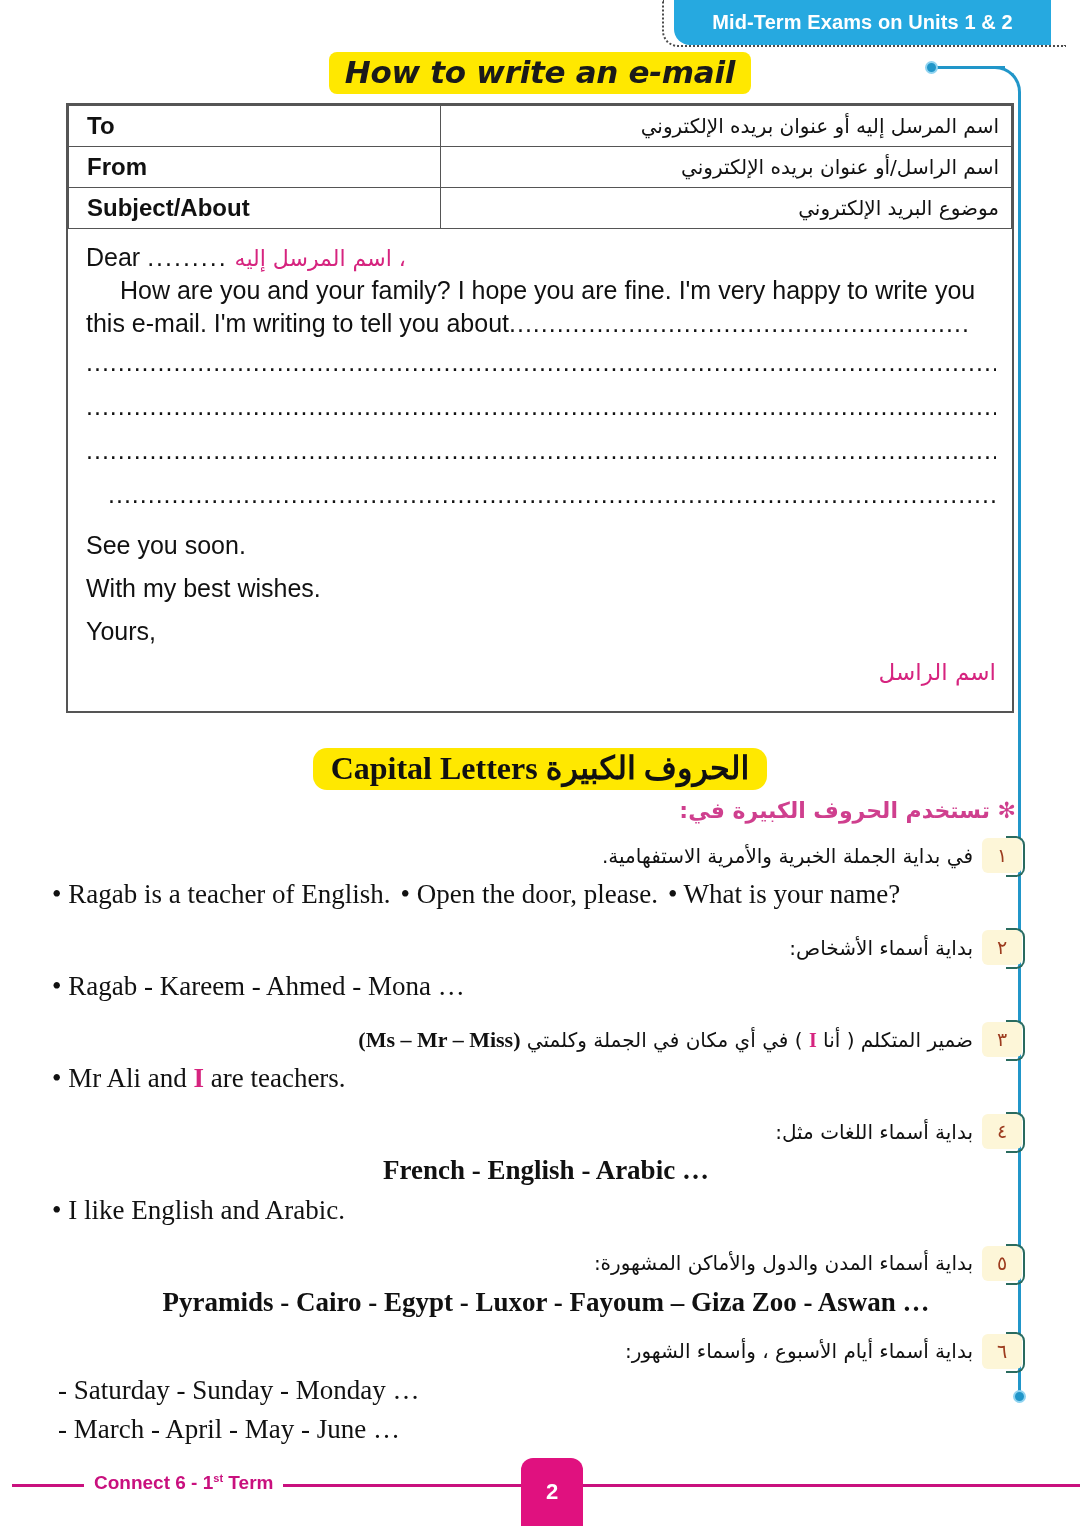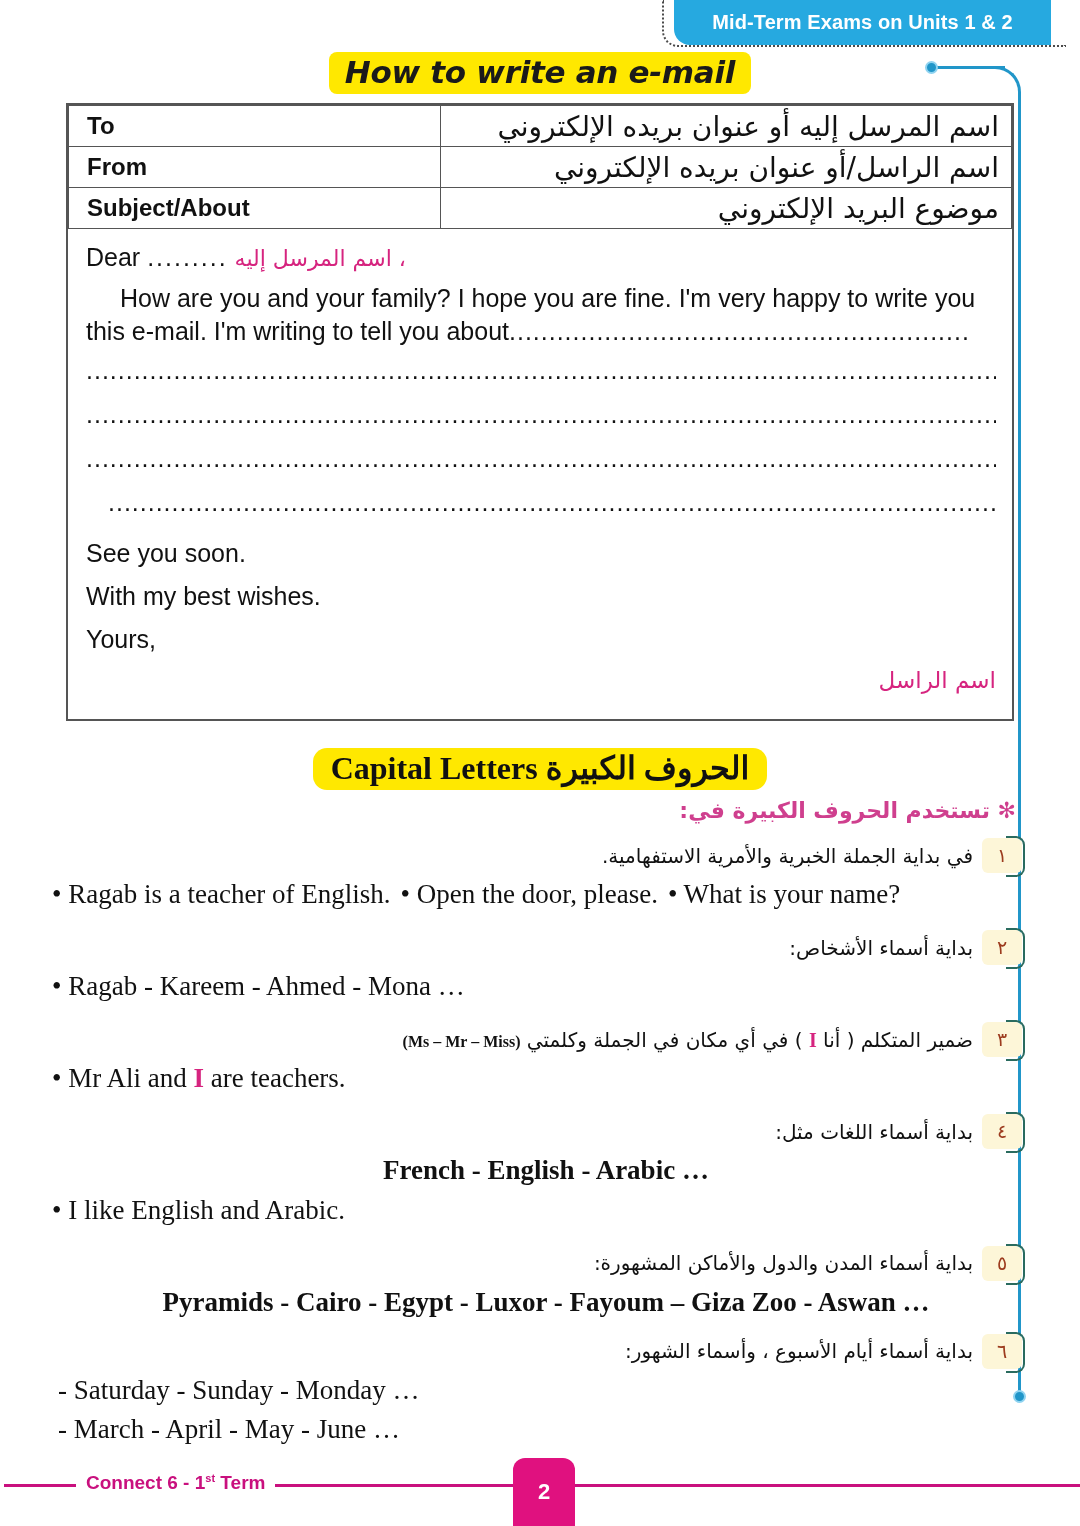--- a/index.html
+++ b/index.html
@@ -130,31 +130,31 @@
     font-size: 24px;
     font-weight: bold;
     color: #111;
     font-family: "Liberation Sans", sans-serif;
     margin-top: 12px;
   }
   .etable td.ar {
     padding-right: 12px;
     text-align: right;
     direction: rtl;
-    font-size: 28px;
+    font-size: 20px;
     color: #111;
     font-family: "DejaVu Sans", sans-serif;
   }
 
   .ebody { padding: 14px 16px 18px 18px; }
 
   .line-dear {
     font-size: 25px;
     color: #111;
-    margin-bottom: 10px;
+    margin-bottom: 2px;
     white-space: nowrap;
   }
   .ar-pink {
     color: #d6247f;
     direction: rtl;
     unicode-bidi: isolate;
     font-family: "DejaVu Sans", sans-serif;
     font-size: 22px;
   }
   .dots-inline { letter-spacing: 2px; }
@@ -269,37 +269,37 @@
     line-height: 1;
   }
   .rule-ar {
     direction: rtl;
     font-size: 20px;
     color: #111;
     font-family: "DejaVu Sans", sans-serif;
     white-space: nowrap;
   }
   .rule-ar .pink-i { color: #d6247f; font-weight: bold; font-family: "Liberation Serif", serif; }
-  .rule-ar .bold-en { font-weight: bold; font-family: "Liberation Serif", serif; font-size: 16px; margin-top: 16px; }
+  .rule-ar .bold-en { font-weight: bold; font-family: "Liberation Serif", serif; font-size: 22px; margin-top: 16px; }
 
   .ex {
     font-family: "Liberation Serif", serif;
     font-size: 27px;
     color: #111;
     line-height: 1.45;
     padding-left: 12px;
   }
   .ex.center { text-align: center; font-weight: bold; }
   .ex .pink-i { color: #d6247f; font-weight: bold; }
   .ex-row { display: flex; gap: 10px; padding-left: 12px; align-items: center; }
 
   
   .footer {
     position: absolute;
-    left: 4px; right: 0;
+    left: 12px; right: 0;
     top: 1470px;
     height: 56px;
   }
   .foot-rule {
     position: absolute;
     top: 14px; left: 0;
     width: 1080px; height: 3px;
     background: #c9107e;
   }
   .foot-label {

